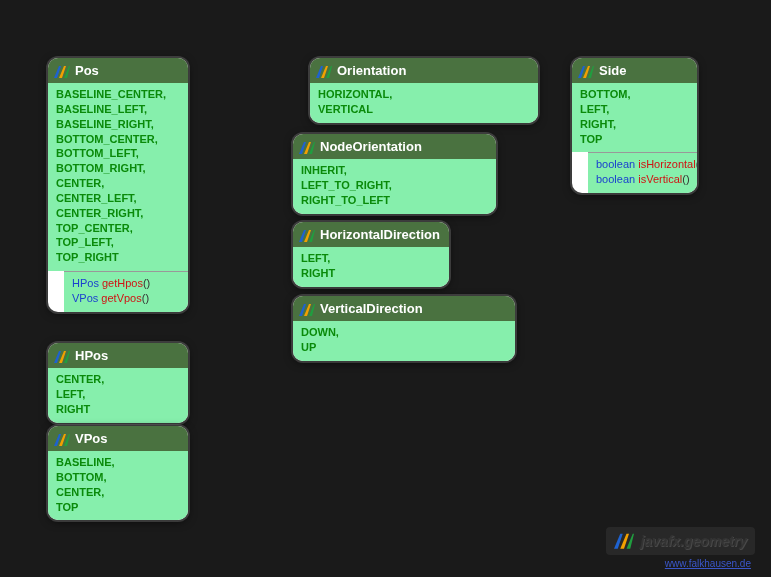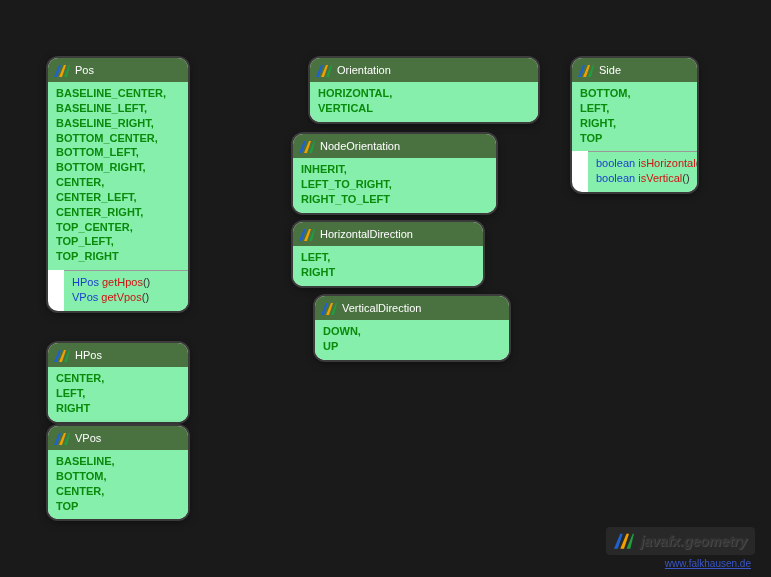--- a/index.html
+++ b/index.html
@@ -21,22 +21,22 @@
   .class-box {
     position: absolute;
     border-radius: 10px;
     overflow: hidden;
     box-shadow: 0 0 0 2px rgba(100,100,100,0.5), 0 2px 8px rgba(0,0,0,0.6);
     background: #fff;
   }
   .class-header {
     background: #4a7240;
     color: #fff;
-    font-weight: normal;
-    font-size: 11px;
+    font-weight: bold;
+    font-size: 13px;
     padding: 5px 8px 5px 6px;
     display: flex;
     align-items: center;
     gap: 5px;
   }
   .class-header .icon {
     display: inline-flex;
   }
   .section {
     padding: 4px 8px 6px 8px;
@@ -220,38 +220,38 @@
       </span>
       <span>NodeOrientation</span>
     </div>
     <div class="section">
       <div class="enum-val">INHERIT,</div>
       <div class="enum-val">LEFT_TO_RIGHT,</div>
       <div class="enum-val">RIGHT_TO_LEFT</div>
     </div>
   </div>
 
-  <div class="class-box" style="left:293px; top:222px; width:190px;">
+  <div class="class-box" style="left:293px; top:222px; width:156px;">
     <div class="class-header">
       <span class="icon">
         <svg class="enum-icon" viewBox="0 0 16 14">
             <polygon points="0,14 5,2 7,2 3,14" fill="#1e62d0"></polygon>
             <polygon points="5,14 10,2 12,2 8,14" fill="#f2a000"></polygon>
             <polygon points="10,14 15,2 16,2 13,14" fill="#209e3f"></polygon>
           </svg>
       </span>
       <span>HorizontalDirection</span>
     </div>
     <div class="section">
       <div class="enum-val">LEFT,</div>
       <div class="enum-val">RIGHT</div>
     </div>
   </div>
 
-  <div class="class-box" style="left:293px; top:296px; width:194px;margin-left:22px;">
+  <div class="class-box" style="left:293px; top:296px; width:222px;">
     <div class="class-header">
       <span class="icon">
         <svg class="enum-icon" viewBox="0 0 16 14">
             <polygon points="0,14 5,2 7,2 3,14" fill="#1e62d0"></polygon>
             <polygon points="5,14 10,2 12,2 8,14" fill="#f2a000"></polygon>
             <polygon points="10,14 15,2 16,2 13,14" fill="#209e3f"></polygon>
           </svg>
       </span>
       <span>VerticalDirection</span>
     </div>

